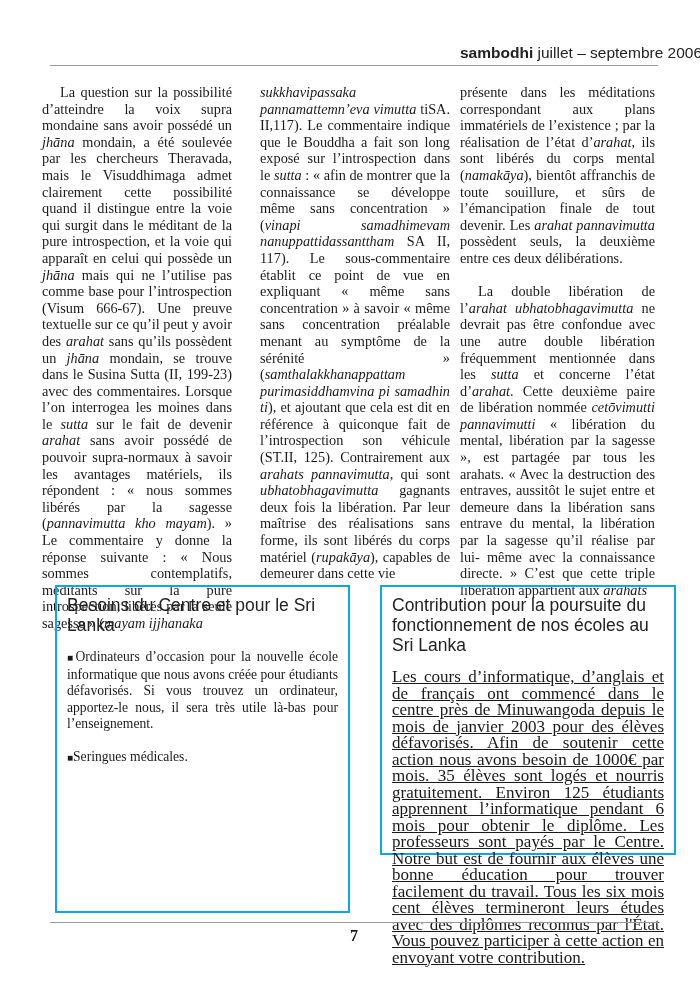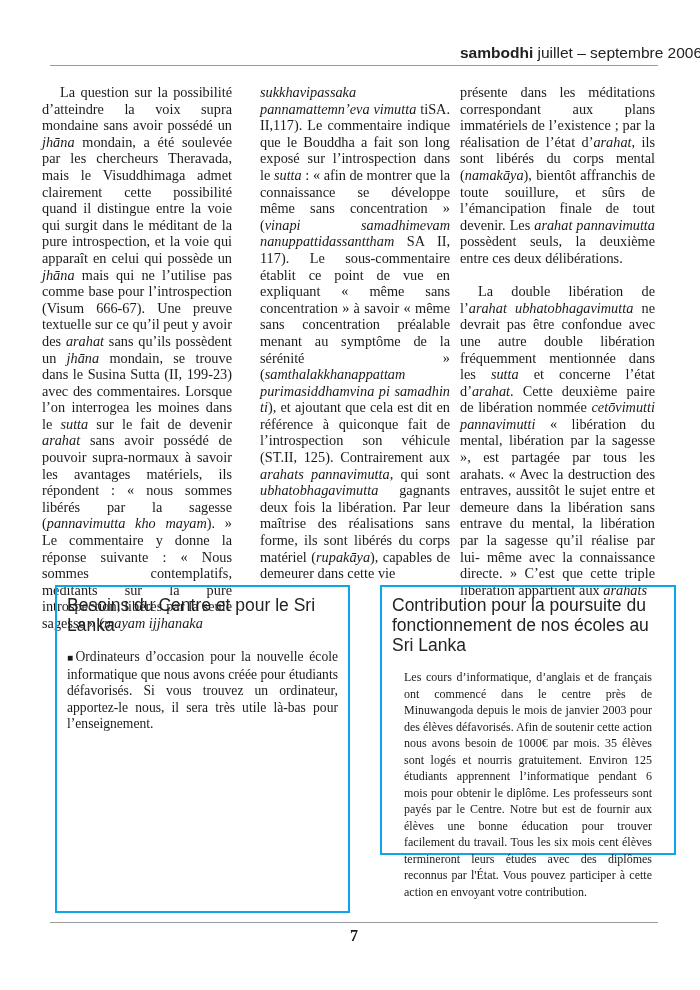--- a/index.html
+++ b/index.html
@@ -12,21 +12,21 @@
   .col .indent { text-indent: 18px; }
   .col1 { left: 42px; width: 190px; }
   .col2 { left: 260px; width: 190px; }
   .col3 { left: 460px; width: 195px; }
   .gap { height: 16.6px; }
   .box { position: absolute; top: 585px; border: 2px solid #0ea5e9; box-sizing: border-box; padding: 8px 10px; font-family: "Liberation Serif", serif; }
   .box-left { left: 55px; width: 295px; height: 328px; }
   .box-right { left: 380px; width: 296px; height: 270px; }
   .box h2 { margin: 0 0 14px 0; font-family: "Liberation Sans", sans-serif; font-weight: normal; font-size: 17.5px; line-height: 20px; color: #222; }
   .box .item { margin: 0 0 16px 0; font-size: 13.6px; line-height: 16.6px; text-align: justify; }
-  .box .body { font-size: 12px; line-height: 16.5px; text-align: justify; margin: 12px; }
+  .box .body { font-size: 17px; line-height: 16.5px; text-align: justify; margin: 0; text-decoration: underline; }
   .bullet { font-size: 10px; }
   .footer-rule { position: absolute; left: 50px; top: 922px; width: 608px; height: 1px; background: #9a9a9a; }
   .page-num { position: absolute; left: 350px; top: 927px; font-family: "Liberation Serif", serif; font-weight: bold; font-size: 16px; }
   i { font-style: italic; }
 </style>
 </head>
 <body>
 
 <div class="header"><b>sambodhi</b> <span>juillet – septembre 2006</span></div>
 <div class="header-rule"></div>
@@ -41,20 +41,21 @@
 
 <div class="col col3">
   <p><span>présente dans les méditations correspondant aux plans immatériels de l’existence ; par la réalisation de l’état d’</span><i>arahat</i><span>, ils sont libérés du corps mental (</span><i>namakāya</i><span>), bientôt affranchis de toute souillure, et sûrs de l’émancipation finale de tout devenir. Les </span><i>arahat pannavimutta</i><span> possèdent seuls, la deuxième entre ces deux délibérations.</span></p>
   <div class="gap"></div>
   <p class="indent"><span>La double libération de l’</span><i>arahat ubhatobhagavimutta</i><span> ne devrait pas être confondue avec une autre double libération fréquemment mentionnée dans les </span><i>sutta</i><span> et concerne l’état d’</span><i>arahat</i><span>. Cette deuxième paire de libération nommée </span><i>cetōvimutti pannavimutti</i><span> « libération du mental, libération par la sagesse », est partagée par tous les arahats. « Avec la destruction des entraves, aussitôt le sujet entre et demeure dans la libération sans entrave du mental, la libération par la sagesse qu’il réalise par lui- même avec la connaissance directe. » C’est que cette triple libération appartient aux </span><i>arahats</i></p>
 </div>
 
 <div class="box box-left">
   <h2>Besoins du Centre et pour le Sri Lanka</h2>
   <p class="item"><span class="bullet">■</span><span>Ordinateurs d’occasion pour la nouvelle école informatique que nous avons créée pour étudiants défavorisés. Si vous trouvez un ordinateur, apportez-le nous, il sera très utile là-bas pour l’enseignement.</span></p>
+  <p class="item"><span class="bullet">■</span><span>Seringues médicales.</span></p>
 </div>
 
 <div class="box box-right">
   <h2>Contribution pour la poursuite du fonctionnement de nos écoles au Sri Lanka</h2>
   <p class="body">Les cours d’informatique, d’anglais et de français ont commencé dans le centre près de Minuwangoda depuis le mois de janvier 2003 pour des élèves défavorisés. Afin de soutenir cette action nous avons besoin de 1000€ par mois. 35 élèves sont logés et nourris gratuitement. Environ 125 étudiants apprennent l’informatique pendant 6 mois pour obtenir le diplôme. Les professeurs sont payés par le Centre. Notre but est de fournir aux élèves une bonne éducation pour trouver facilement du travail. Tous les six mois cent élèves termineront leurs études avec des diplômes reconnus par l'État. Vous pouvez participer à cette action en envoyant votre contribution.</p>
 </div>
 
 <div class="footer-rule"></div>
 <div class="page-num">7</div>
 

